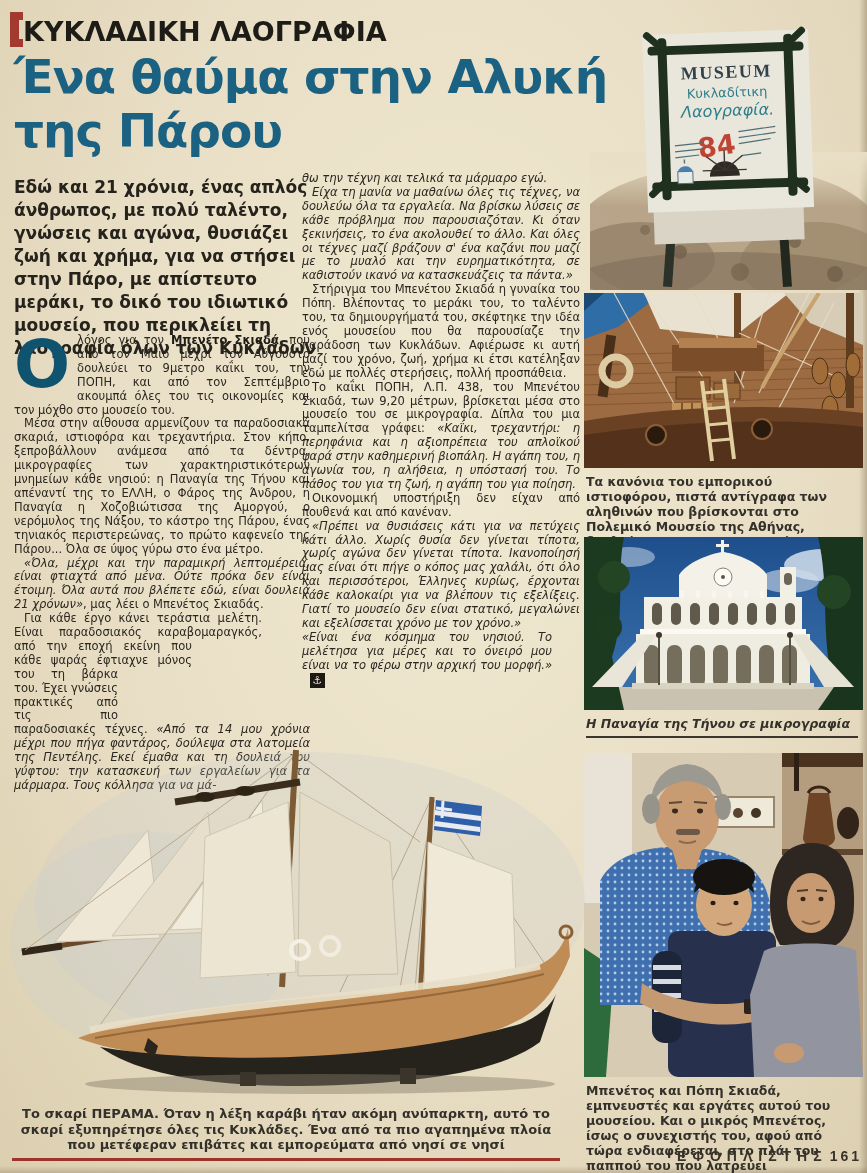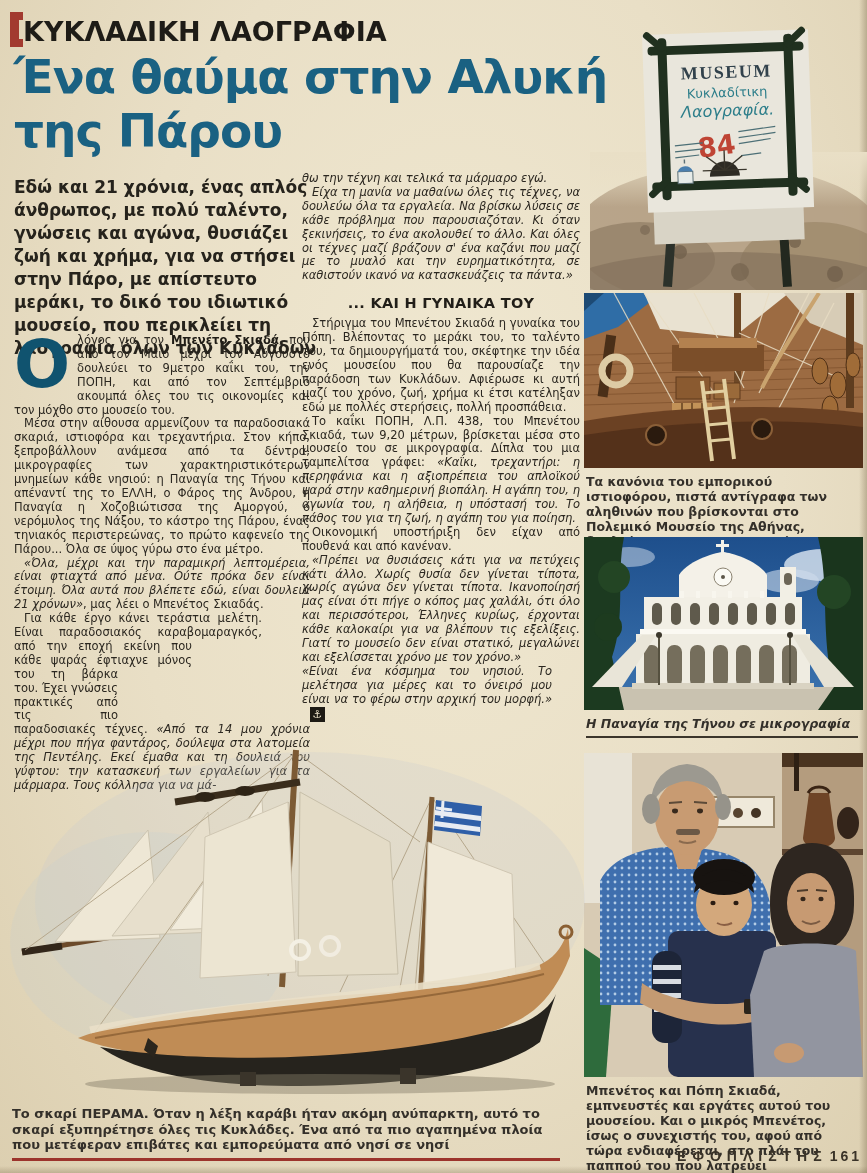--- a/index.html
+++ b/index.html
@@ -36,21 +36,21 @@
   .cut1{float:right;width:48px;height:28px;}
   .cut2{float:right;clear:right;width:118px;height:34px;}
   .cut3{float:right;clear:right;width:192px;height:42px;}
   .quoteR{width:250px;margin-left:auto;text-align:right;}
   .endmark{display:inline-block;width:15px;height:15px;background:#1d1a14;color:#e9dfc6;
     font-size:11px;line-height:15px;text-align:center;margin-left:8px;vertical-align:middle;font-style:normal;}
 
   .photo{position:absolute;display:block;}
   .cap{position:absolute;font-size:12.5px;line-height:15px;font-weight:700;color:#34302a;
     border-bottom:2px solid #3b352b;padding-bottom:5px;text-align:left;}
-  .cap-red{border-bottom:3px solid #9c342c;font-size:13px;line-height:15.5px;}
+  .cap-red{border-bottom:3px solid #9c342c;font-size:13px;line-height:15.5px;text-align:center;}
 
   .footer{position:absolute;right:5px;top:1148px;font-family:Liberation Sans, sans-serif;
     font-size:14px;font-weight:700;color:#3a3328;letter-spacing:6px;}
   .footer .num{letter-spacing:3px;margin-left:2px;}
 </style>
 </head>
 <body>
 
 <div class="page">
   <div class="edge-right"></div>
@@ -80,21 +80,20 @@
       <span class="cut1"></span>
       <span class="cut2"></span>
       <span class="cut3"></span>
       <span>Για κάθε έργο κάνει τεράστια μελέτη. Είναι παραδοσιακός καραβομαραγκός, από την εποχή εκείνη που κάθε ψαράς έφτιαχνε μόνος του τη βάρκα του. Έχει γνώσεις πρακτικές από τις πιο παραδοσιακές τέχνες. </span><span class="it">«Από τα 14 μου χρόνια μέχρι που πήγα φαντάρος, δούλεψα στα λατομεία της Πεντέλης. Εκεί έμαθα και τη δουλειά του γύφτου: την κατασκευή των εργαλείων για τα μάρμαρα. Τους κόλλησα για να μά-</span>
     </p>
   </div>
 
   <div class="colM">
     <p class="b it">θω την τέχνη και τελικά τα μάρμαρο εγώ.</p>
     <p class="b it ind">Είχα τη μανία να μαθαίνω όλες τις τέχνες, να δουλεύω όλα τα εργαλεία. Να βρίσκω λύσεις σε κάθε πρόβλημα που παρουσιαζόταν. Κι όταν ξεκινήσεις, το ένα ακολουθεί το άλλο. Και όλες οι τέχνες μαζί βράζουν σ' ένα καζάνι που μαζί με το μυαλό και την ευρηματικότητα, σε καθιστούν ικανό να κατασκευάζεις τα πάντα.»</p>
-    <h3 class="colhead">... ΚΑΙ Η ΓΥΝΑΙΚΑ ΤΟΥ</h3>
     <p class="b ind">Στήριγμα του Μπενέτου Σκιαδά η γυναίκα του Πόπη. Βλέποντας το μεράκι του, το ταλέντο του, τα δημιουργήματά του, σκέφτηκε την ιδέα ενός μουσείου που θα παρουσίαζε την παράδοση των Κυκλάδων. Αφιέρωσε κι αυτή μαζί του χρόνο, ζωή, χρήμα κι έτσι κατέληξαν εδώ με πολλές στερήσεις, πολλή προσπάθεια.</p>
     <p class="b ind">
       <span>Το καΐκι ΠΟΠΗ, Λ.Π. 438, του Μπενέτου Σκιαδά, των 9,20 μέτρων, βρίσκεται μέσα στο μουσείο του σε μικρογραφία. Δίπλα του μια ταμπελίτσα γράφει: </span><span class="it">«Καΐκι, τρεχαντήρι: η περηφάνια και η αξιοπρέπεια του απλοϊκού ψαρά στην καθημερινή βιοπάλη. Η αγάπη του, η αγωνία του, η αλήθεια, η υπόστασή του. Το πάθος του για τη ζωή, η αγάπη του για ποίηση.</span>
     </p>
     <p class="b ind">Οικονομική υποστήριξη δεν είχαν από πουθενά και από κανέναν.</p>
     <p class="b it ind">«Πρέπει να θυσιάσεις κάτι για να πετύχεις κάτι άλλο. Χωρίς θυσία δεν γίνεται τίποτα, χωρίς αγώνα δεν γίνεται τίποτα. Ικανοποίησή μας είναι ότι πήγε ο κόπος μας χαλάλι, ότι όλο και περισσότεροι, Έλληνες κυρίως, έρχονται κάθε καλοκαίρι για να βλέπουν τις εξελίξεις. Γιατί το μουσείο δεν είναι στατικό, μεγαλώνει και εξελίσσεται χρόνο με τον χρόνο.»</p>
     <p class="b it quoteR">
       <span>«Είναι ένα κόσμημα του νησιού. Το μελέτησα για μέρες και το όνειρό μου είναι να το φέρω στην αρχική του μορφή.»</span><span class="endmark">⚓</span>
     </p>
   </div>

